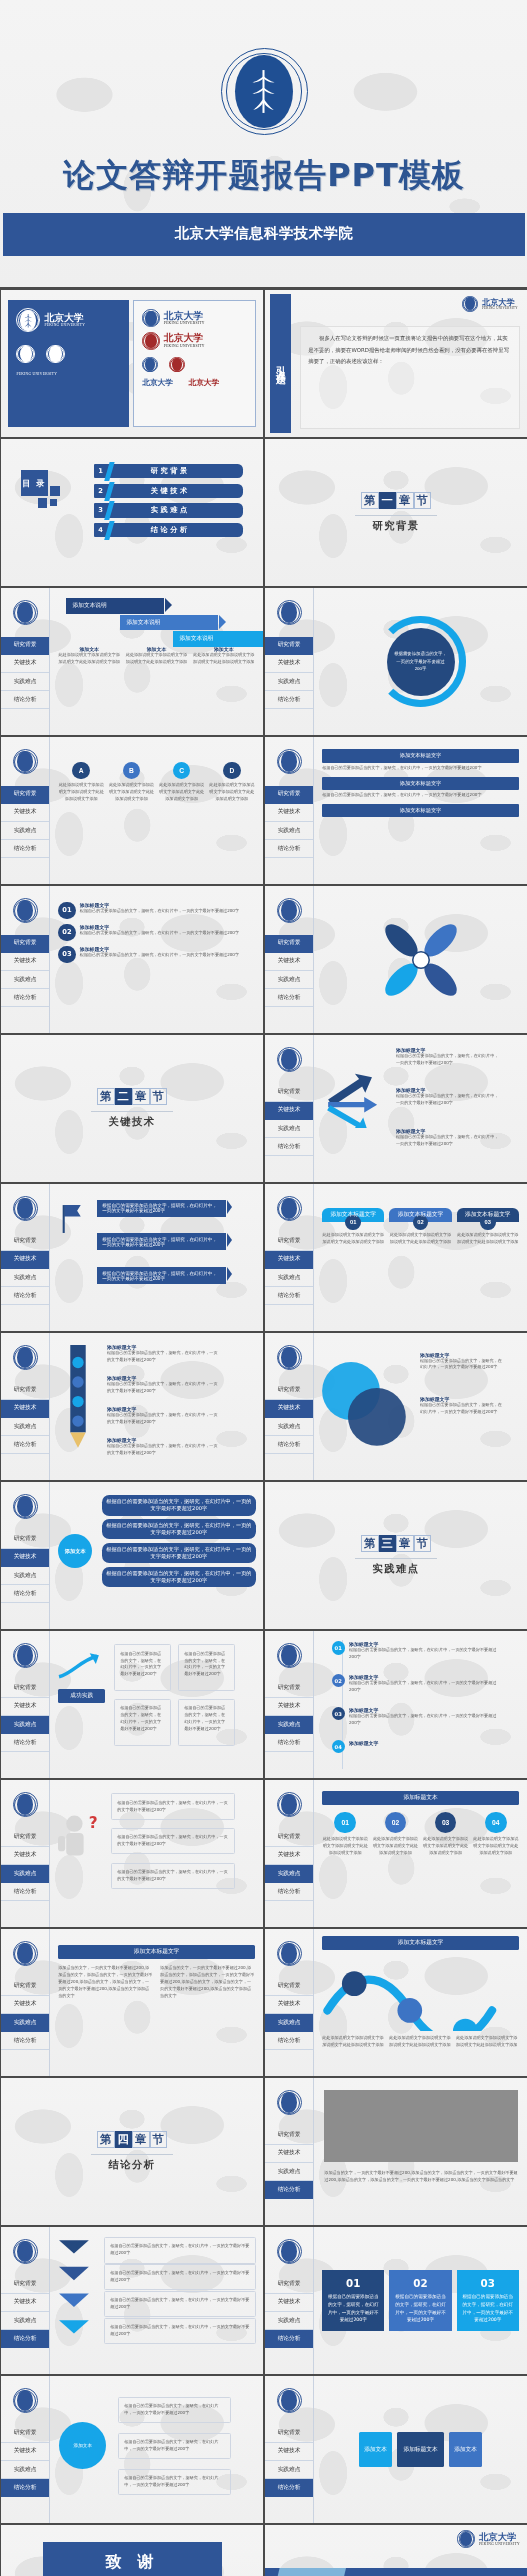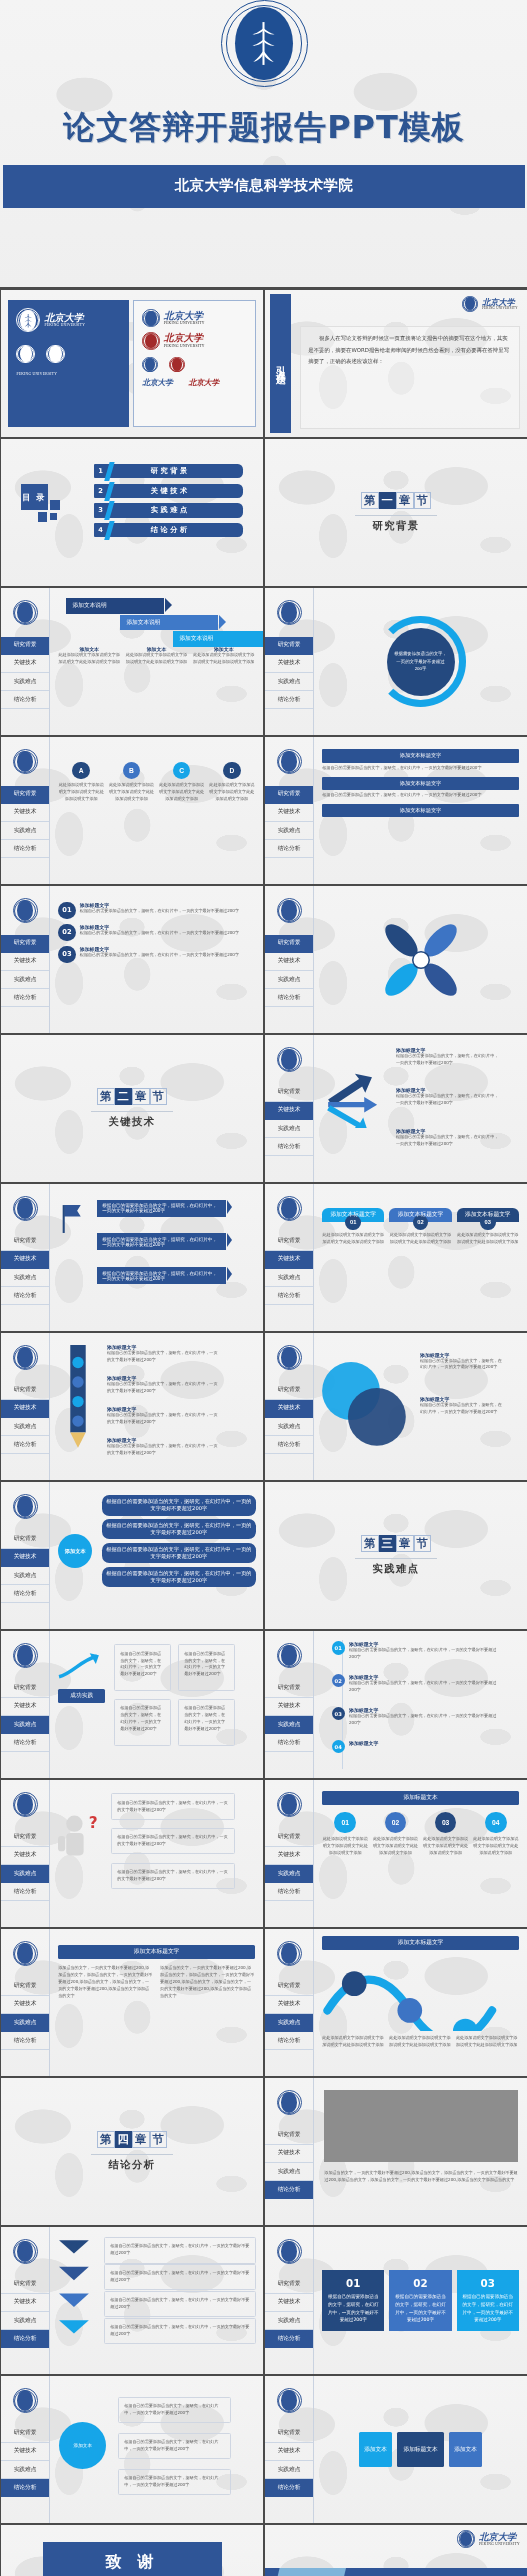--- a/index.html
+++ b/index.html
@@ -33,21 +33,21 @@
   .hero {
     position: relative;
     width: 528px; height: 289px;
     overflow: hidden;
     background: #f2f2f2;
     border-bottom: 2.1px solid #4a4a4a;
   }
   .hero-inner {
     position: relative; z-index: 2;
     height: 100%;
-    display: flex; flex-direction: column; align-items: center;
+    display: flex; flex-direction: column; align-items: center; margin-top: 48px;
   }
   .hero-title {
     margin-top: 18.5px;
     font-size: 32px; font-weight: bold; letter-spacing: 1px;
     color: #2d5592;
     font-family: "DejaVu Sans", sans-serif;
     text-shadow: 1px 1px 0 rgba(120,140,170,.35);
   }
   .hero-band {
     margin-top: 15.5px;
@@ -115,42 +115,42 @@
     width: 17.5px; height: 17.5px; border: 0.5px solid #a9bcd8;
     display: flex; align-items: center; justify-content: center;
     font-size: 11.3px; color: #2b4a7d; font-weight: bold;
     font-family: "DejaVu Sans", sans-serif;
   }
   .chap-boxes span.hl { background: #25477e; color: #fff; border-color: #25477e; }
   .chap-rule { width: 82px; height: 0.5px; background: #c3ccd8; margin: 5.2px 0 4.1px; }
   .chap-sub { font-size: 10.3px; font-weight: bold; color: #3a3a3a; letter-spacing: 1.5px; font-family: "DejaVu Sans", sans-serif; }
 
   
-  .toc-badge { position: absolute; left: 19.6px; top: 45px; }
+  .toc-badge { position: absolute; left: 19.6px; top: 31px; }
   .toc-badge .b1 { width: 27px; height: 26px; background: #2f5597; display: flex; align-items: center; justify-content: center; color: #fff; font-size: 8.2px; font-weight: bold; letter-spacing: 1.5px; font-family: "DejaVu Sans", sans-serif;}
   .toc-badge .b2 { position: absolute; left: 29px; top: 15.5px; width: 10.3px; height: 10.3px; background: #2f5597; }
   .toc-badge .b3 { position: absolute; left: 17px; top: 28px; width: 9.8px; height: 9.8px; background: #2f5597; }
   .toc-badge .b4 { position: absolute; left: 29px; top: 29px; width: 7.2px; height: 7.2px; background: #2f5597; }
   .toc-list { position: absolute; left: 93px; top: 25px; width: 149px; }
   .toc-row {
     position: relative; height: 14.4px; margin-bottom: 5.2px;
     background: #2b5293; border-radius: 1px 5.2px 5.2px 1px;
     display: flex; align-items: center; color: #fff;
   }
   .toc-num { width: 13.4px; text-align: center; font-size: 6.7px; font-weight: bold; font-family: "DejaVu Sans", sans-serif; }
   .toc-slash { width: 4.6px; height: 18.5px; background: #18a0e8; transform: skewX(-16deg); margin-right: 3.1px; }
   .toc-txt { flex: 1; text-align: center; font-size: 7.2px; letter-spacing: 2.6px; font-weight: bold; padding-right: 17.5px; font-family: "DejaVu Sans", sans-serif; }
 
   
   .brand-wrap { display: flex; gap: 4.1px; padding: 10.3px 7.2px; height: 100%; }
   .brand-a { flex: 1; background: #2f5597; padding: 8.2px; display:flex; flex-direction:column; gap: 7.2px; }
   .brand-b { flex: 1; background: #f7f7f7; border: 0.5px solid #9db3d4; padding: 8.2px; display:flex; flex-direction:column; gap: 5.2px; }
   .lockup { display: flex; align-items: center; gap: 4.1px; }
   .lockup .lk-txt { display: flex; flex-direction: column; line-height: 1; }
-  .lk-cn { font-size: 9.8px; font-weight: bold; font-family: "DejaVu Serif", serif; font-style: italic; }
+  .lk-cn { font-size: 9.8px; font-weight: bold; font-family: "DejaVu Serif", serif; }
   .lk-en { font-size: 3.6px; letter-spacing: 0.3px; margin-top: 1.5px; font-family: "Liberation Serif", serif; }
   .lockup-row { display:flex; gap: 11.3px; }
 
   
   .intro-left {
     position: absolute; left: 5.2px; top: 4.1px; width: 20.6px; bottom: 4.1px;
     background: #2f5597; color: #fff;
     display: flex; align-items: center; justify-content: center;
   }
   .intro-left span { font-size: 9.8px; font-weight: bold; writing-mode: vertical-rl; letter-spacing: 2.6px; font-family: "DejaVu Sans", sans-serif; }

